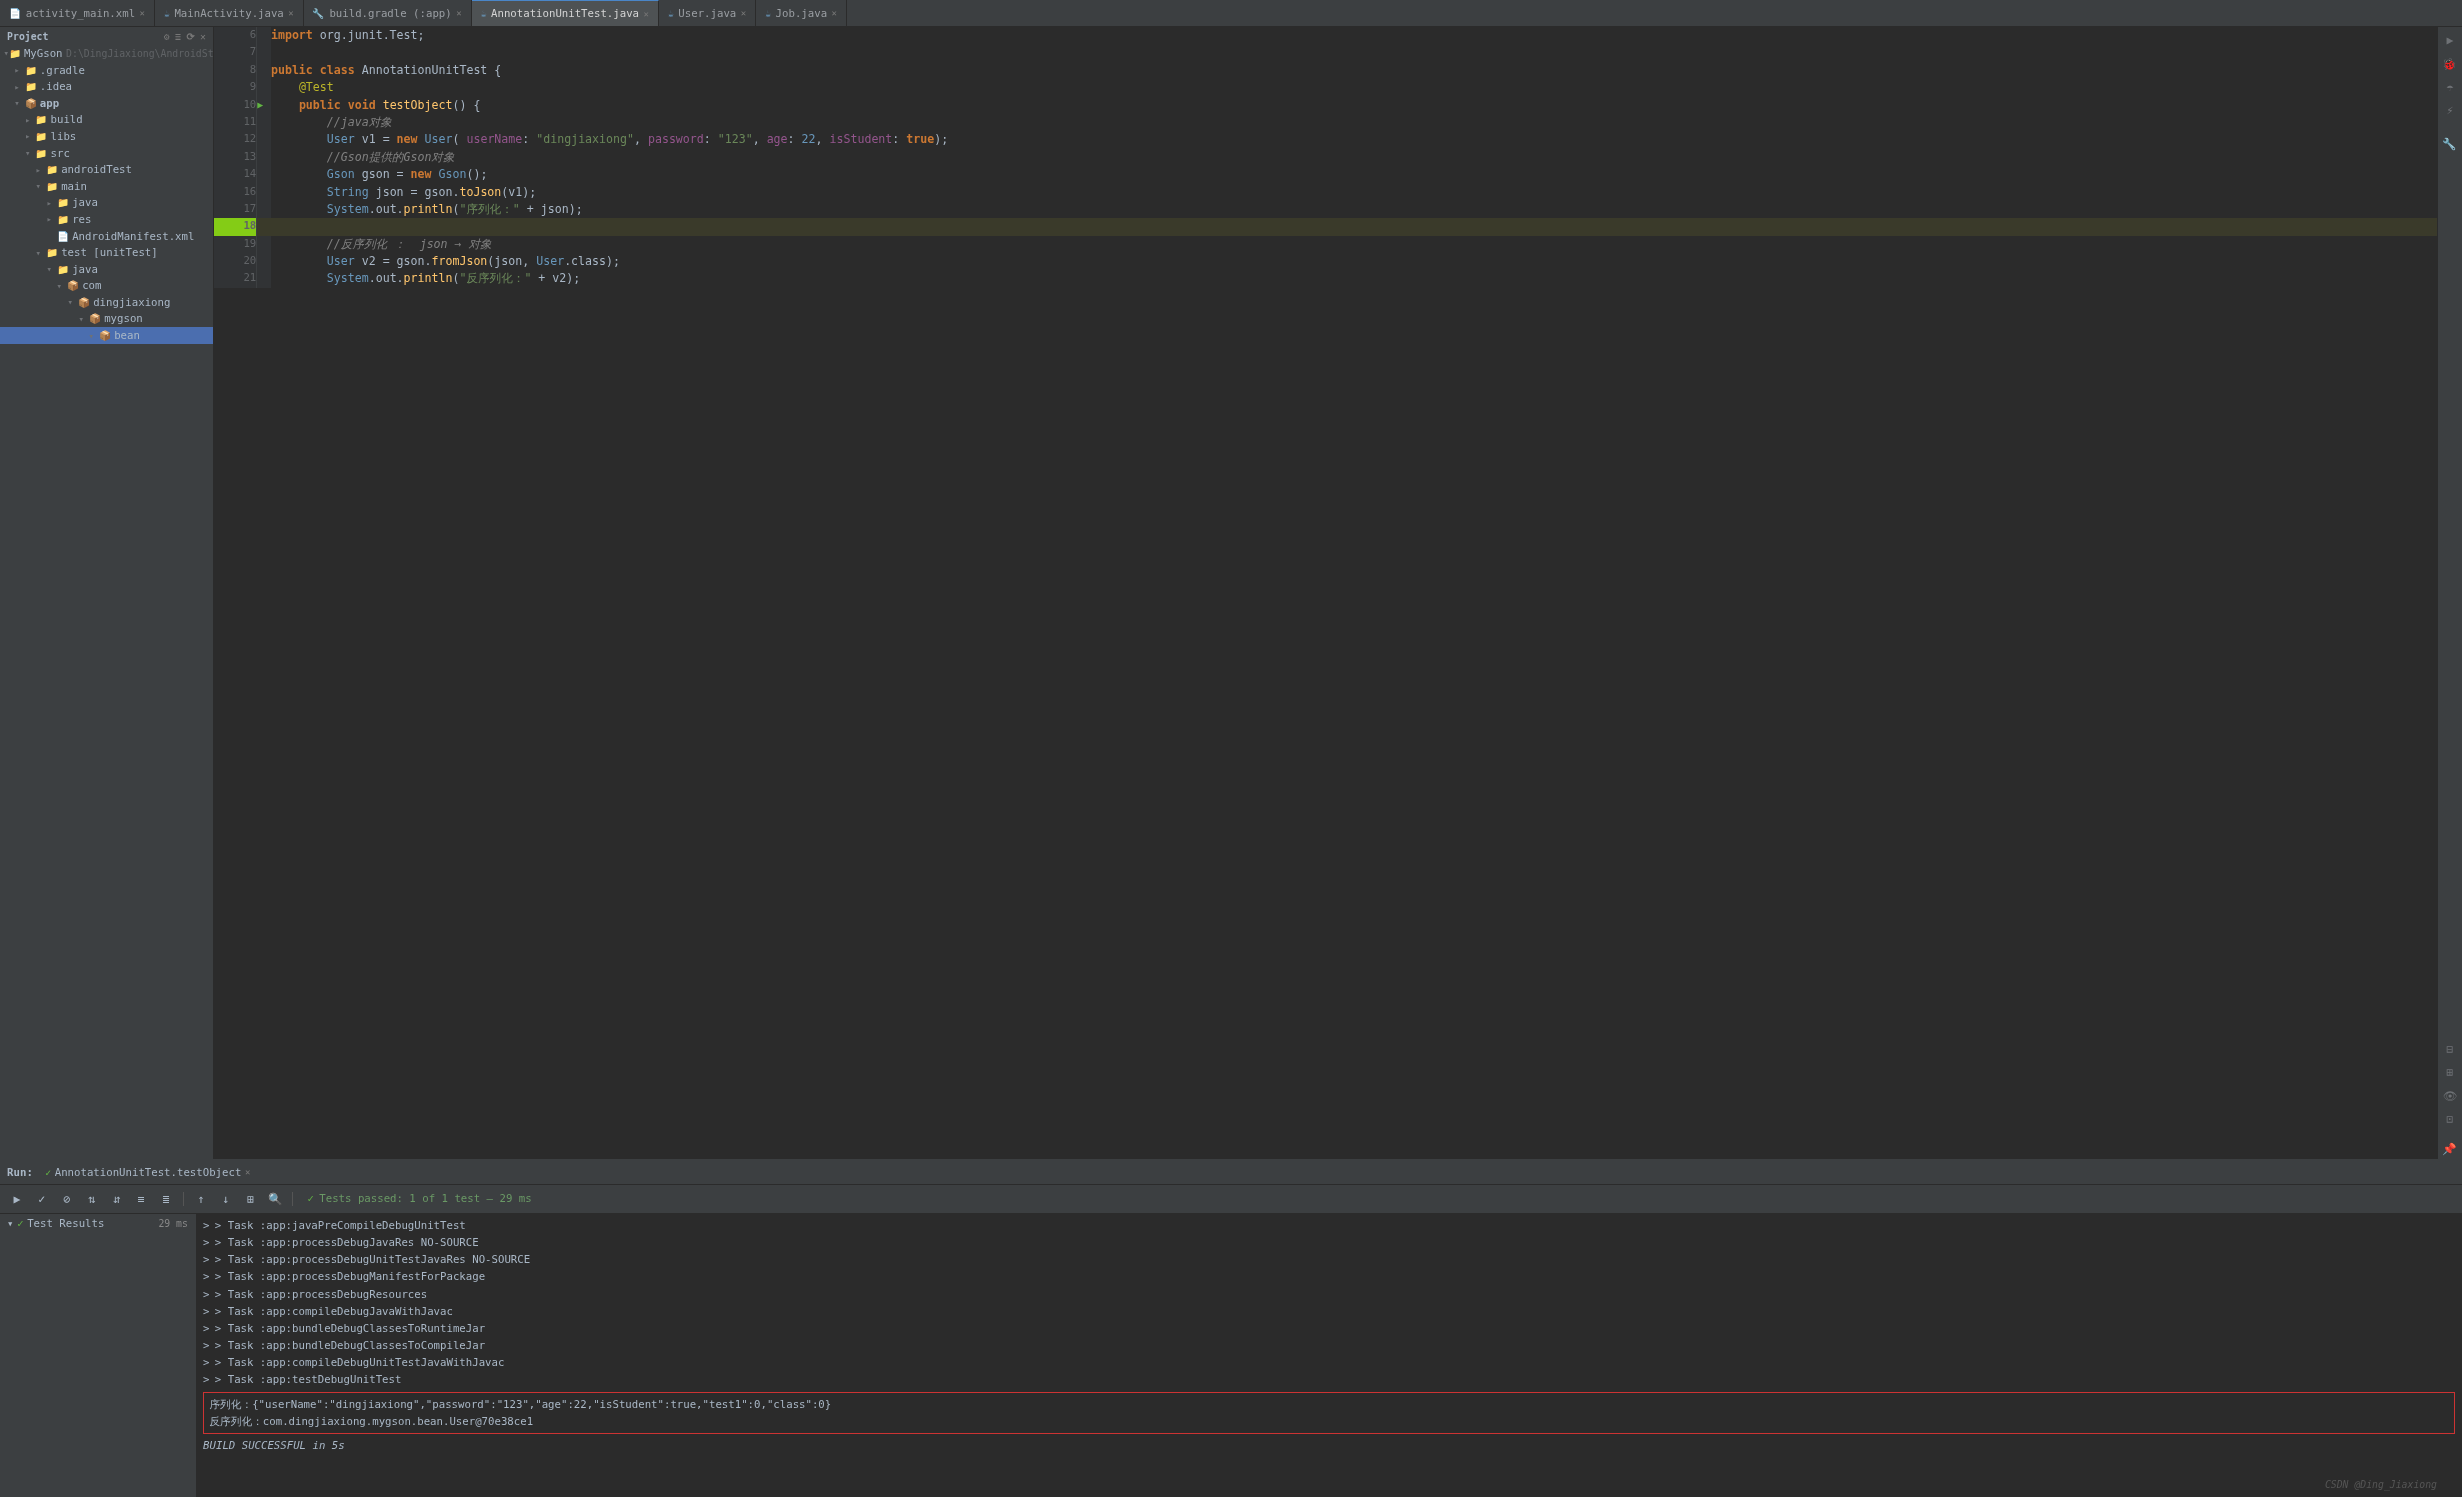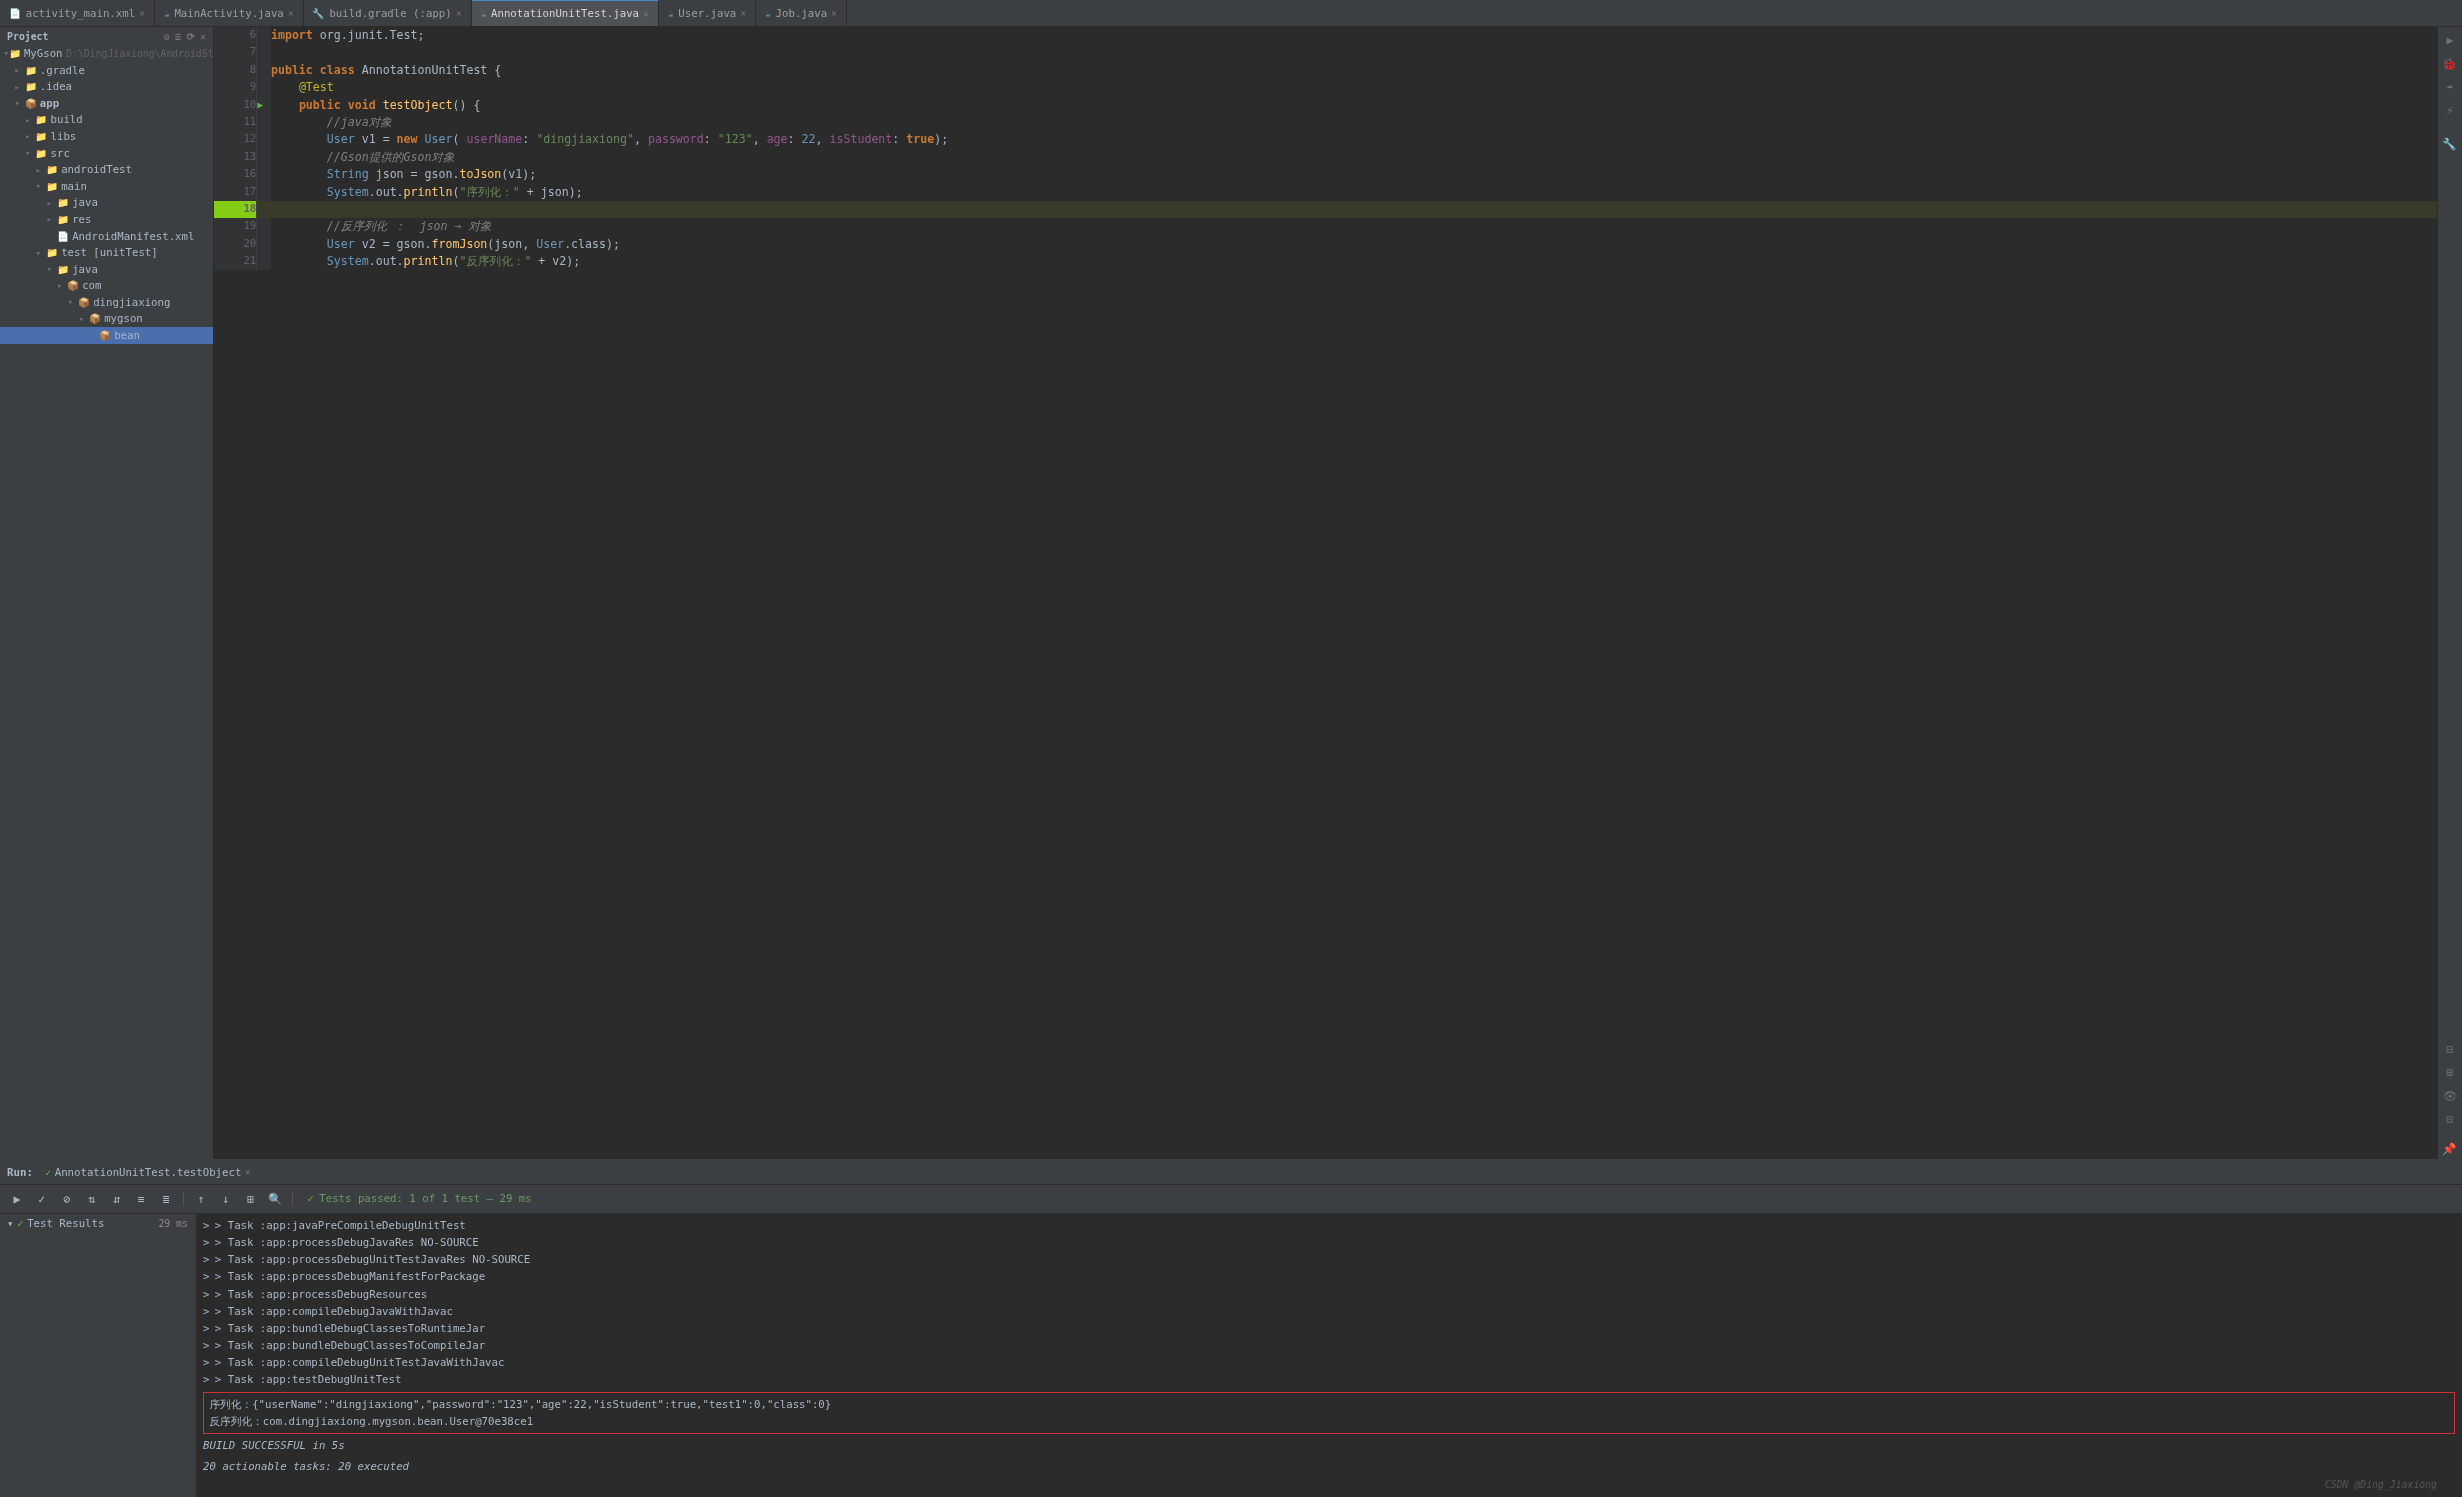--- a/index.html
+++ b/index.html
@@ -486,20 +486,25 @@
                 <td class="line-run-icon"></td>
                 <td class="code-line">        <span class="type">User</span> v1 = <span class="kw">new</span> <span class="type">User</span>( <span class="param-name">userName</span>: <span class="str">"dingjiaxiong"</span>, <span class="param-name">password</span>: <span class="str">"123"</span>, <span class="param-name">age</span>: <span class="num">22</span>, <span class="param-name">isStudent</span>: <span class="kw">true</span>);</td>
               </tr>
 
               <tr>
                 <td class="line-num-cell">13</td>
                 <td class="line-run-icon"></td>
                 <td class="code-line"><span class="comment">        //Gson提供的Gson对象</span></td>
               </tr>
 
+              <tr>
+                <td class="line-num-cell">14</td>
+                <td class="line-run-icon"></td>
+                <td class="code-line">        <span class="type">Gson</span> gson = <span class="kw">new</span> <span class="type">Gson</span>();</td>
+              </tr>
 
 
               <tr>
                 <td class="line-num-cell">16</td>
                 <td class="line-run-icon"></td>
                 <td class="code-line">        <span class="type">String</span> json = gson.<span class="method">toJson</span>(v1);</td>
               </tr>
 
               <tr>
                 <td class="line-num-cell">17</td>
@@ -641,21 +646,20 @@
         <div style="border: 1.8px solid #cc3333; margin: 3.6px 0; padding: 2.7px 5.3px; background: transparent;">
           <div class="output-line">
             <span class="output-text">序列化：{"userName":"dingjiaxiong","password":"123","age":22,"isStudent":true,"test1":0,"class":0}</span>
           </div>
           <div class="output-line">
             <span class="output-text">反序列化：com.dingjiaxiong.mygson.bean.User@70e38ce1</span>
           </div>
         </div>
 
         <div class="output-build">BUILD SUCCESSFUL in 5s</div>
-        <div class="output-build">20 actionable tasks: 20 executed</div>
         <div class="output-build">&nbsp;</div>
 
       </div>
     </div>
   </div>
 
 </div>
 
 <div class="watermark">CSDN @Ding_Jiaxiong</div>
 

